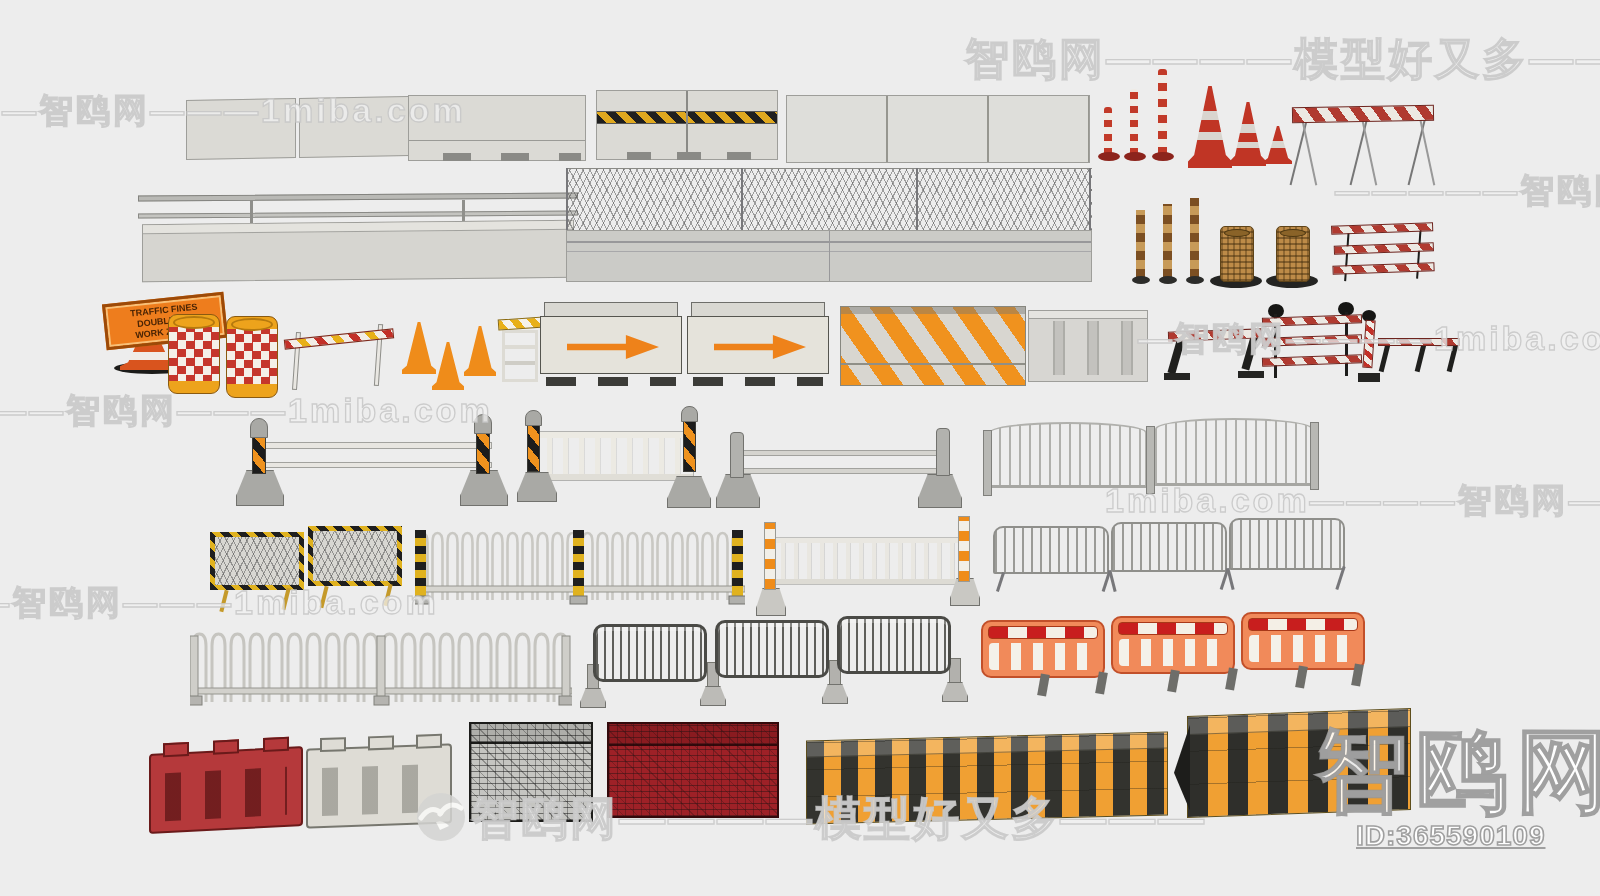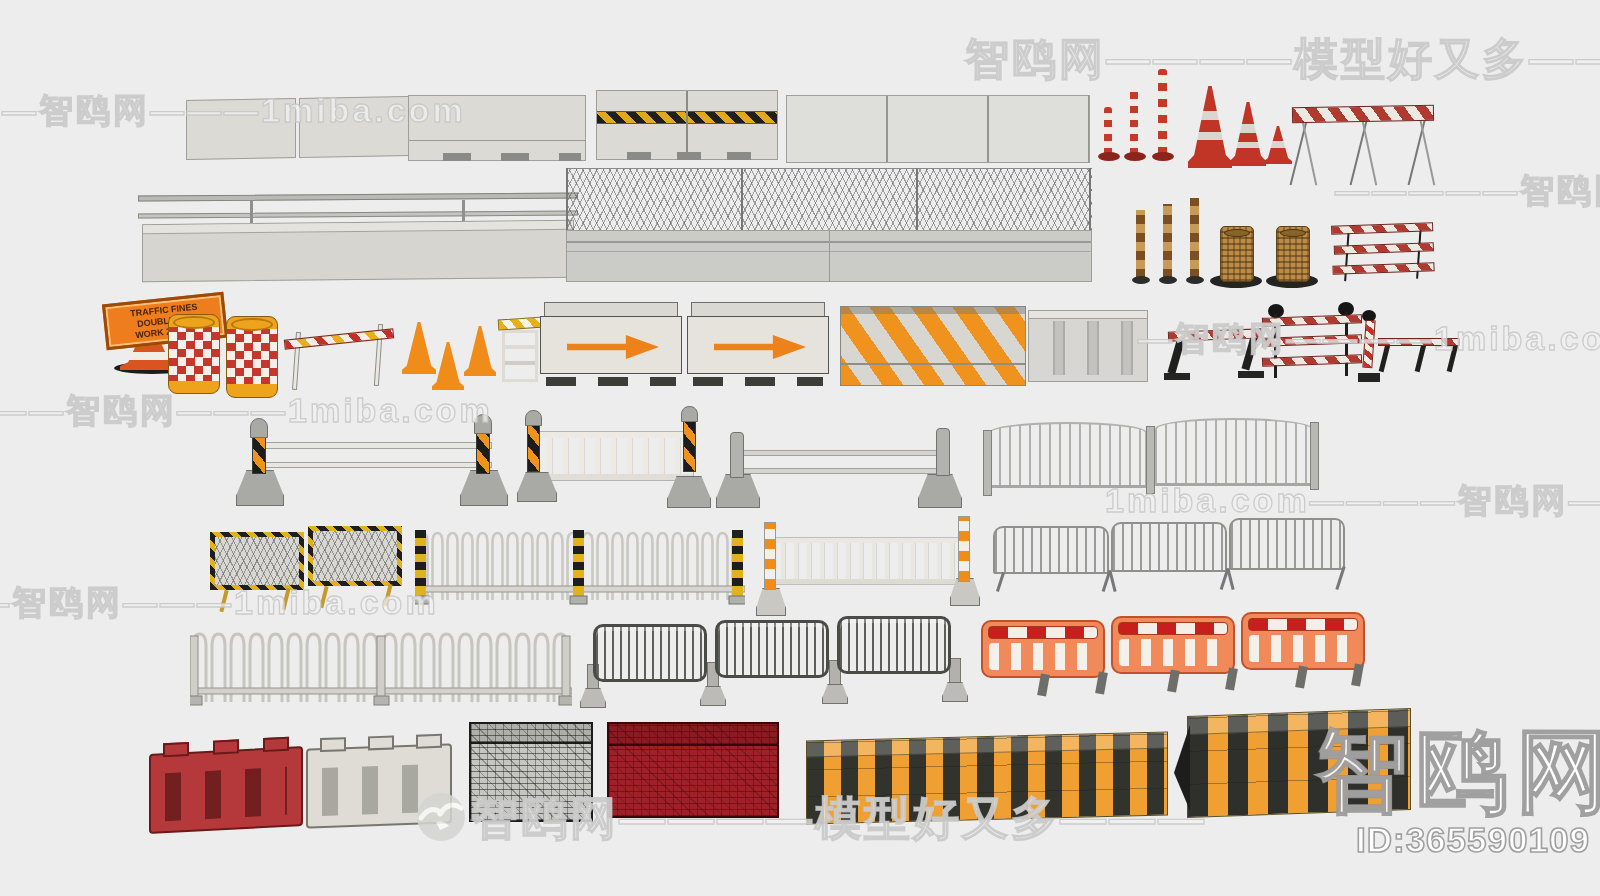--- a/index.html
+++ b/index.html
@@ -455,15 +455,15 @@
     <svg width="50" height="50" viewBox="0 0 50 50" style="position:absolute;left:0;top:4px;opacity:.85;">
       <circle cx="25" cy="25" r="24" fill="#d4d4d2"></circle>
       <path d="M5 26 Q15 12 25 21" stroke="#fafaf8" stroke-width="5" fill="none" stroke-linecap="round"></path>
       <path d="M24 22 Q33 8 45 16" stroke="#fafaf8" stroke-width="5" fill="none" stroke-linecap="round"></path>
       <path d="M20 30 Q28 28 33 34 L24 38 Z" fill="#fafaf8"></path>
     </svg>
     <div class="wm" style="left:56px;top:0;font-size:46px;">智鸥网————模型好又多———</div>
   </div>
 
   <div class="wm wm-strong" style="left:1316px;top:710px;font-size:92px;letter-spacing:8px;">智鸥网</div>
-  <div class="wm wm-strong" style="left:1356px;top:820px;font-size:35px;letter-spacing:1px;">ID:365590109</div>
+  <div class="wm wm-strong" style="left:1356px;top:820px;font-size:28px;letter-spacing:1px;text-decoration:underline;">ID:365590109</div>
 
 </div>
 
 </body></html>

